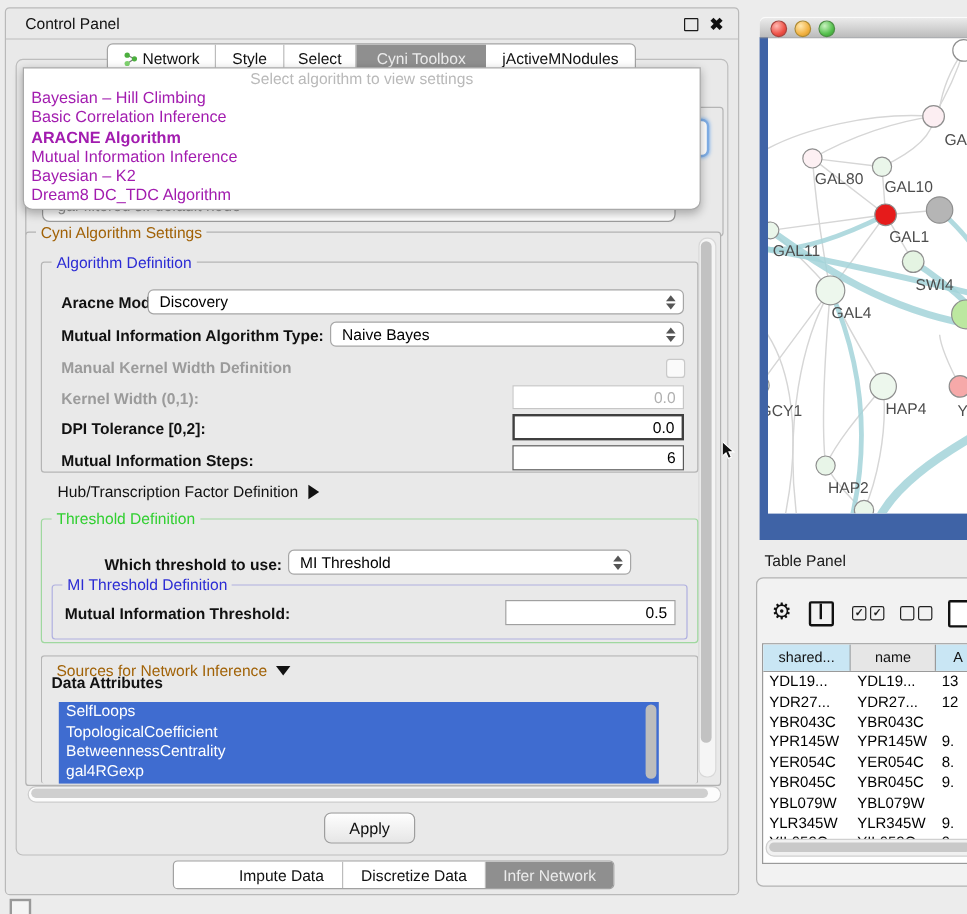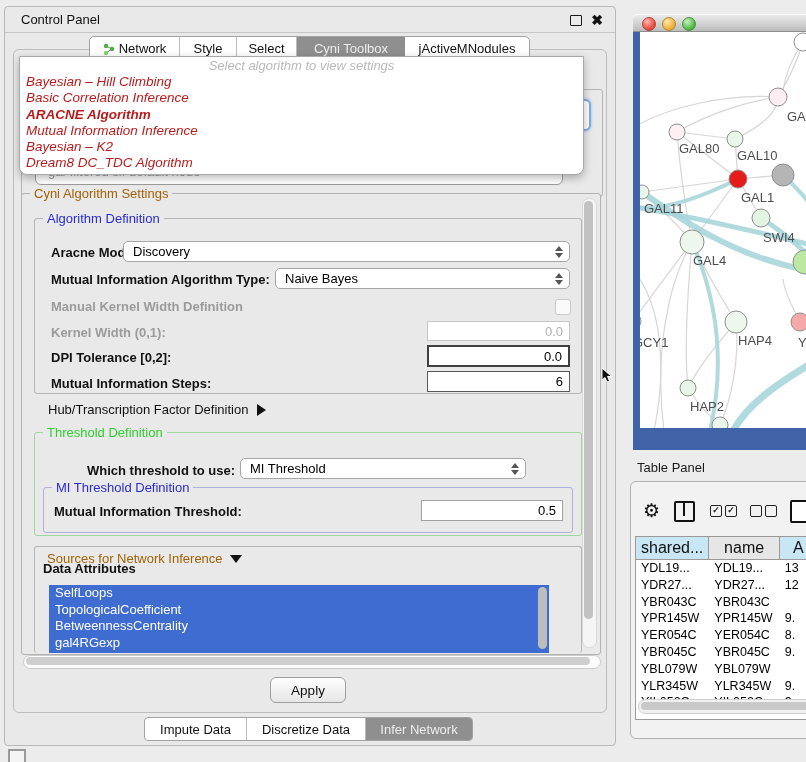--- a/index.html
+++ b/index.html
@@ -28,23 +28,23 @@
 
   
   #inference-group{left:16px;top:82px;width:580px;height:106px;border:1px solid #b5b5b5;border-radius:3px;z-index:2;}
   #algo-combo-bg{left:26px;top:92px;width:556px;height:28px;background:#fff;border:2px solid #7faee6;
     box-shadow:0 0 3px #8db9ec;border-radius:6px;z-index:3;}
   #net-combo-bg{left:30px;top:150px;width:528px;height:28px;background:#fff;border:1px solid #9c9c9c;
     border-radius:6px;z-index:3;font-size:13px;color:#9a9a9a;line-height:28px;padding-left:12px;box-sizing:border-box;}
 
   
   #algo-dropdown{left:14px;top:49px;width:563px;height:117px;background:#fff;border:1px solid #a9a9a9;
-    border-radius:0 0 8px 8px;box-shadow:0 3px 8px rgba(0,0,0,.28);z-index:40;overflow:hidden;font-style:italic;}
+    border-radius:0 0 8px 8px;box-shadow:0 3px 8px rgba(0,0,0,.28);z-index:40;overflow:hidden;}
   #dd-placeholder{height:17px;text-align:center;font-size:13px;color:#b9b9b9;line-height:17px;}
-  .dd-item{font-size:13.5px;color:#b91c1c;line-height:16.3px;padding-left:6px;white-space:nowrap;}
+  .dd-item{font-size:13.5px;color:#a21caf;line-height:16.3px;padding-left:6px;white-space:nowrap;}
   .dd-item.selected{font-weight:bold;}
 
   
   #settings-group{left:16px;top:186px;width:578px;height:460px;border:1px solid #b2b2b2;border-radius:3px;z-index:10;background:#e9e9e9;}
   .grp-label{position:absolute;top:-8px;left:8px;background:#e9e9e9;padding:0 4px;font-size:13px;color:#a16207;white-space:nowrap;}
   .grp-label.blue{color:#2b2bd4;}
   .grp-label.green{color:#30cf30;}
   #v-scroll{right:3px;top:4px;width:13px;height:448px;background:#f5f5f5;border:1px solid #d8d8d8;border-radius:7px;}
   #v-thumb{left:1px;top:2px;width:9px;height:418px;background:#c2c2c2;border-radius:5px;}
 
@@ -106,21 +106,21 @@
   #icon-gear{font-size:19px;color:#111;line-height:26px;margin-right:14px;}
   #icon-columns{width:17px;height:17px;border:2px solid #111;border-radius:2px;position:relative;margin-right:15px;}
   #icon-columns::after{content:"";position:absolute;left:6.5px;top:0;width:2px;height:13px;background:#111;}
   .cbx{width:10px;height:10px;border:1.5px solid #222;border-radius:2px;font-size:9px;line-height:9px;
     color:#222;text-align:center;font-weight:bold;}
   .cbx+.cbx{margin-left:3px;}
   .cbx-group{display:flex;margin-right:13px;}
   #icon-doc{width:15px;height:19px;border:2px solid #111;border-radius:2px;background:#fff;}
   #tp-table{left:4px;top:54px;width:182px;height:182px;background:#fff;border:1px solid #9a9a9a;overflow:hidden;}
   #tbl-head{display:flex;height:23px;border-bottom:1px solid #9a9a9a;box-sizing:border-box;}
-  .th{font-size:16px;color:#111;display:flex;align-items:center;justify-content:center;
+  .th{font-size:12px;color:#111;display:flex;align-items:center;justify-content:center;
     border-right:1px solid #9a9a9a;box-sizing:border-box;}
   .tr{display:flex;height:16.8px;}
   .td{font-size:12.5px;color:#000;white-space:nowrap;overflow:hidden;box-sizing:border-box;padding:1px 0 0 5px;}
   #tbl-hscroll{position:absolute;left:2px;top:162px;width:178px;height:13px;background:#f1f1f1;
     border:1px solid #d0d0d0;border-radius:7px;}
   #tbl-hthumb{position:absolute;left:2px;top:1.5px;width:168px;height:8px;background:#c9c9c9;border-radius:4px;}
 
   #mini-panel-icon{left:8px;top:749px;width:14px;height:13px;border:2px solid #999;background:#f4f4f4;}
   #cursor{left:602px;top:368px;z-index:60;}
 </style>
@@ -240,21 +240,21 @@
     </div>
   </div>
 
   <div id="h-scroll" class="abs">
     <div id="h-thumb" class="abs"></div>
   </div>
 
   <div id="apply-btn" class="abs">Apply</div>
 
   <div id="bottom-tabs" class="abs">
-      <div class="btab" style="width: 101px;">Impute Data</div>
+      <div class="btab" style="width: 101px; padding-left: 39px;">Impute Data</div>
       <div class="btab" style="width: 118px;">Discretize Data</div>
       <div class="btab selected" style="width: 106px;">Infer Network</div>
     </div>
 
   <div id="tab-bar" class="abs">
       <div class="tab" style="width: 89px;">
         <svg width="12" height="12">
           <line x1="3" y1="3" x2="9" y2="6" stroke="#777" stroke-width="1"></line>
           <line x1="3" y1="10" x2="9" y2="6" stroke="#777" stroke-width="1"></line>
           <circle cx="3" cy="3" r="2.2" fill="#4caf3f"></circle>

